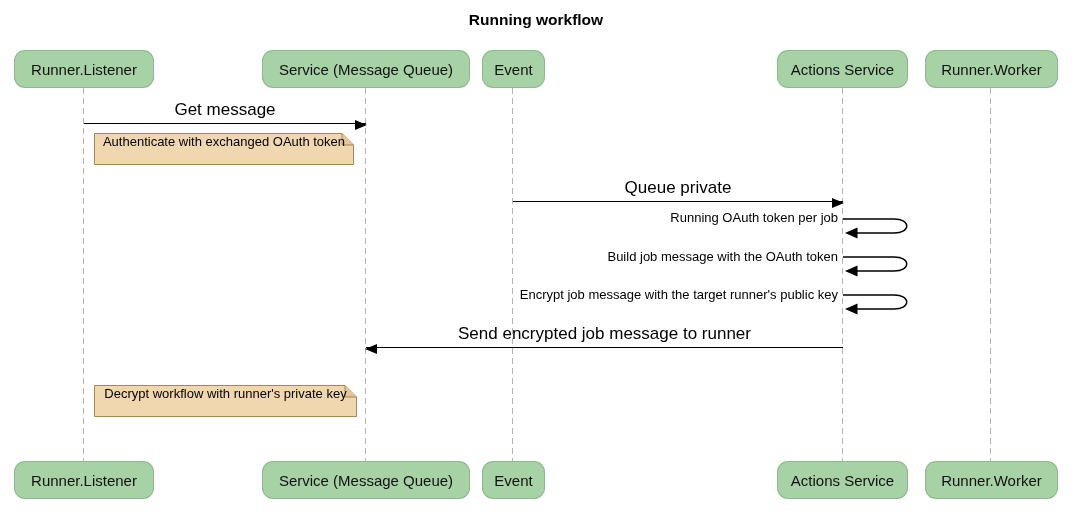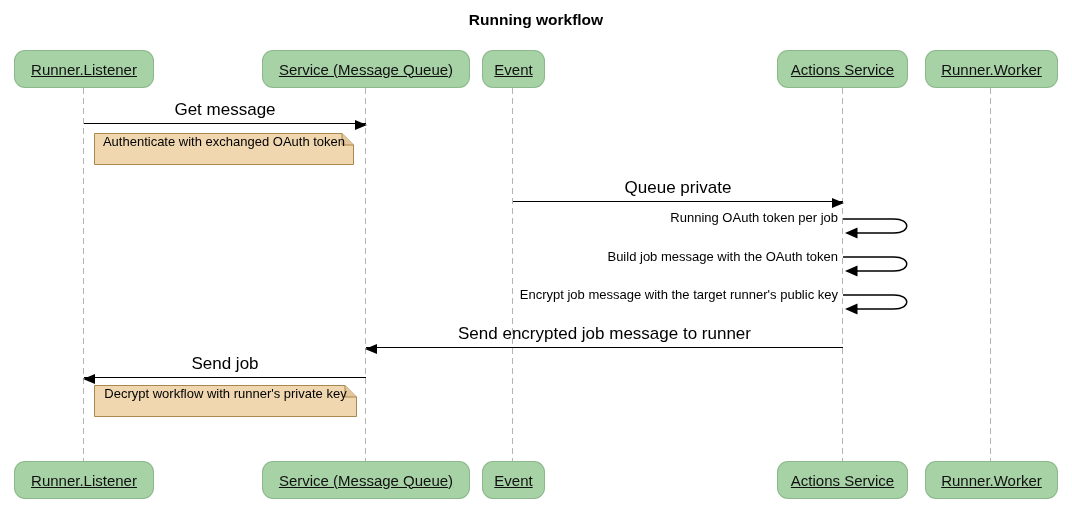--- a/index.html
+++ b/index.html
@@ -24,21 +24,21 @@
     position:absolute; top:88px; height:373px; width:1px;
     background:repeating-linear-gradient(to bottom,#b4b4b4 0 6px,transparent 6px 10px);
   }
 
   .participant {
     position:absolute; height:38px;
     background:#a7d2a6;
     border:1px solid rgba(60,110,60,0.25);
     border-radius:11px;
     display:flex; align-items:center; justify-content:center;
-    font-size:15px; color:#101010; white-space:nowrap;text-decoration:underline;
+    font-size:15px; color:#101010; white-space:nowrap;
   }
   .row-top .participant { top:50px; }
   .row-bottom .participant { top:461px; }
 
   .msg { position:absolute; font-size:17px; color:#000; }
   .msg .lbl { text-align:center; white-space:nowrap; margin-bottom:3px; }
   .msg .line { position:relative; height:0; border-top:1.4px solid #000; }
   .head-r, .head-l {
     position:absolute; width:0; height:0; top:-4.5px;
     border-top:5px solid transparent; border-bottom:5px solid transparent;
@@ -133,26 +133,20 @@
     <polygon points="2,16 14.5,10.6 14.5,21.4" fill="#000"></polygon>
   </svg>
 
   <div class="msg" style="left:366px;top:324px;width:477px">
     <div class="lbl">Send encrypted job message to runner</div>
     <div class="line">
         <span class="head-l"></span>
       </div>
   </div>
 
-  <div class="msg" style="left:84px;top:354px;width:282px">
-    <div class="lbl">Send job</div>
-    <div class="line">
-        <span class="head-l"></span>
-      </div>
-  </div>
 
   <div class="note" style="left:94px;top:385px;width:263px">
     <svg width="263" height="32">
       <path d="M0.5,0.5 H251 L262.5,12 V31.5 H0.5 Z" fill="#f0d7b0" stroke="#a9884f" stroke-width="1"></path>
       <path d="M251,0.5 V12 H262.5" fill="#e3c69c" stroke="#a9884f" stroke-width="1"></path>
     </svg>
     <span class="note-text">Decrypt workflow with runner's private key</span>
   </div>
 
 

